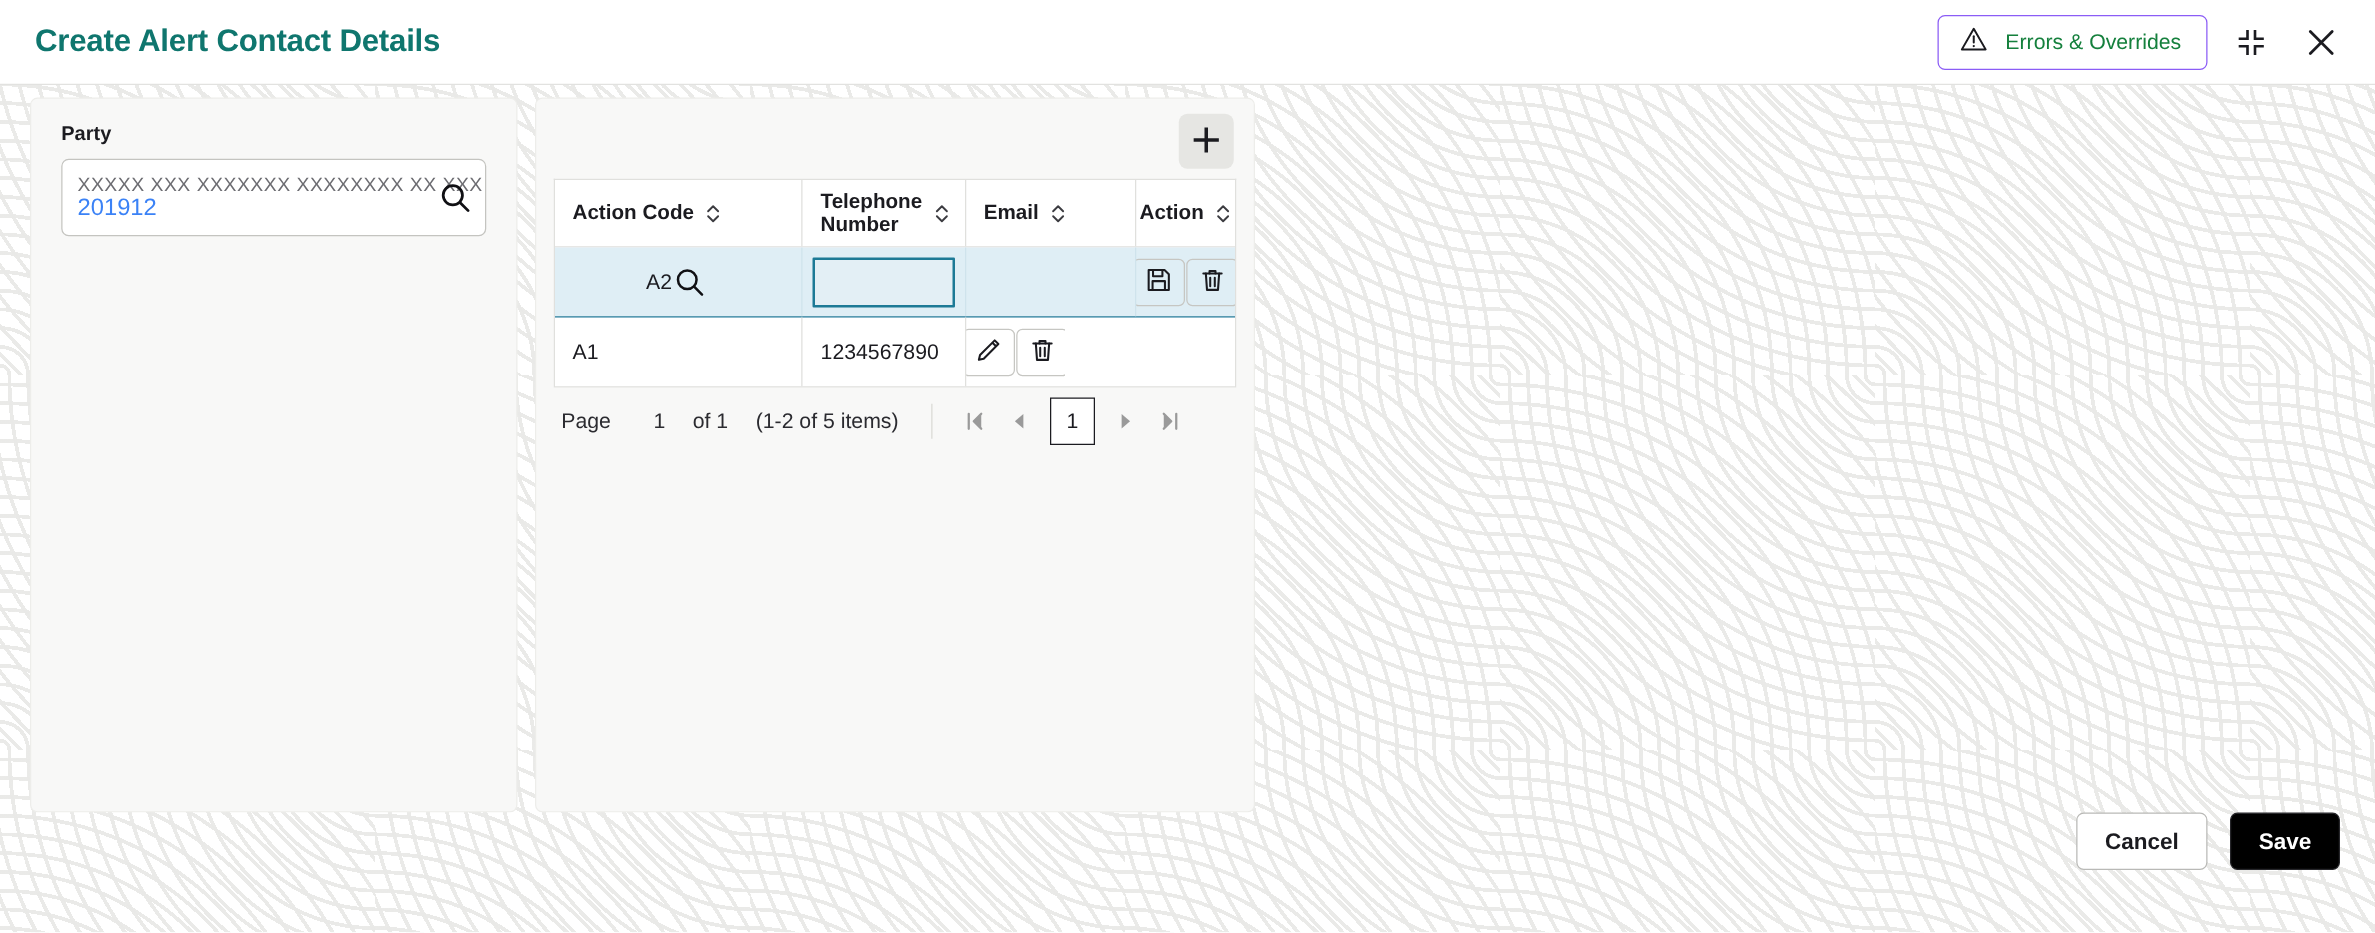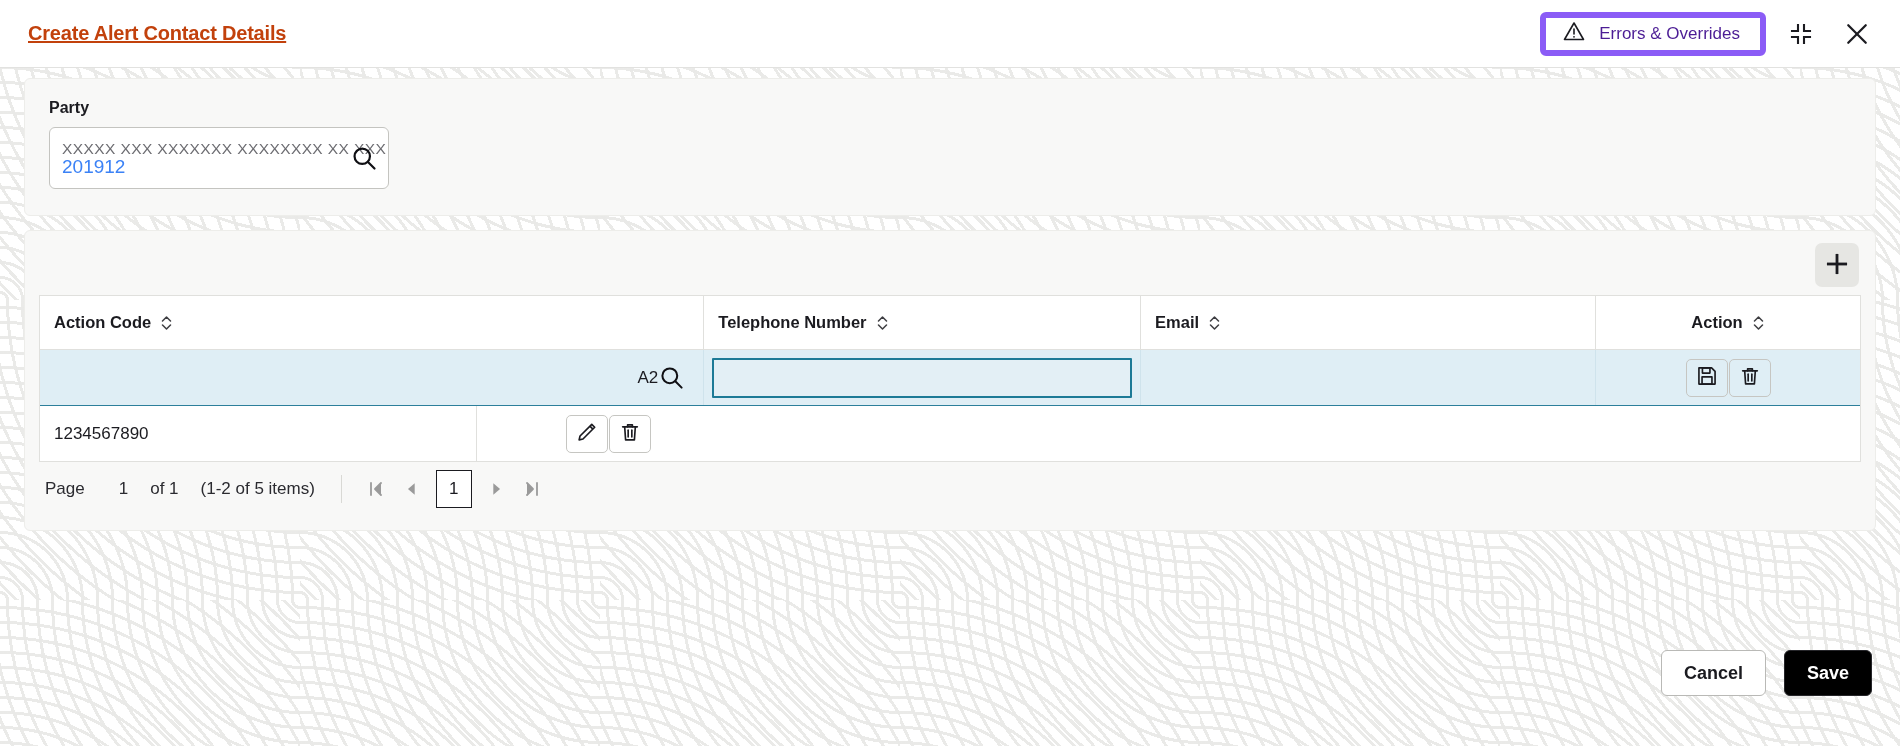--- a/index.html
+++ b/index.html
@@ -45,43 +45,42 @@
     z-index: 5;
     height: 68px;
     min-height: 68px;
     background: #ffffff;
     border-bottom: 1px solid #e2e2e0;
     display: flex;
     align-items: center;
     padding: 0 22px 0 28px;
   }
   .title-text {
-    font-size: 20px;
+    font-size: 25px;
     font-weight: bold;
-    color: #c2410c;
+    color: #0f766e;
     letter-spacing: -0.2px;
-    text-decoration: underline;
   }
   .titlebar-right {
     margin-left: auto;
     display: flex;
     align-items: center;
     gap: 14px;
   }
   .errors-btn {
     display: flex;
     align-items: center;
     gap: 13px;
     height: 44px;
     padding: 0 20px 0 16px;
-    border: 6px solid #8b5cf6;
+    border: 1px solid #8b5cf6;
     border-radius: 6px;
     background: #ffffff;
     font-size: 17px;
-    color: #4c1d95;
+    color: #15803d;
     cursor: pointer;
     white-space: nowrap;
   }
   .icon-btn-plain {
     width: 42px;
     height: 42px;
     display: flex;
     align-items: center;
     justify-content: center;
     background: transparent;
@@ -89,21 +88,21 @@
     cursor: pointer;
   }
 
   
   .dialog-body {
     position: relative;
     z-index: 4;
     flex: 1;
     padding: 10px 24px 0 24px;
     display: flex;
-    flex-direction: column;
+    flex-direction: row;
     gap: 14px;
     overflow: hidden;
   }
 
   .panel {
     background: #f8f8f7;
     border: 1px solid #ededea;
     border-radius: 6px;
   }
 
@@ -214,21 +213,21 @@
 
   .data-row { height: 56px; border-bottom: 1px solid #e0e0dd; }
   .data-row.selected {
     background: #dfeef5;
     border-bottom: 1px solid #2c7f9b;
   }
   .data-row.selected .cell { border-right-color: #cfe3ec; }
 
   .cell-lov {
     position: relative;
-    justify-content: flex-end;
+    justify-content: center;
   }
   .cell-search-btn {
     background: transparent;
     border: none;
     cursor: pointer;
     display: flex;
     margin-right: 4px;
   }
   .cell-input {
     width: 100%;
@@ -484,20 +483,23 @@
                       <line x1="10" y1="10" x2="10" y2="17.4"></line>
                       <line x1="14" y1="10" x2="14" y2="17.4"></line>
                     </svg>
                   </span>
                 </button>
               </div>
             </div>
           </div>
 
           <div class="grid-row data-row">
+            <div class="cell col-alert">
+              <span>A1</span>
+            </div>
             <div class="cell col-phone">
               <span>1234567890</span>
             </div>
             <div class="cell col-action">
               <div class="action-group">
                 <button class="act-btn">
                   <span>
                     <svg width="22" height="22" viewBox="0 0 24 24" fill="none" stroke="#1b1b20" stroke-width="1.8" stroke-linejoin="round">
                       <path d="M17.2 3.6 L20.4 6.8 L7.6 19.6 L3.4 20.6 L4.4 16.4 Z"></path>
                       <line x1="15.2" y1="5.6" x2="18.4" y2="8.8"></line>

